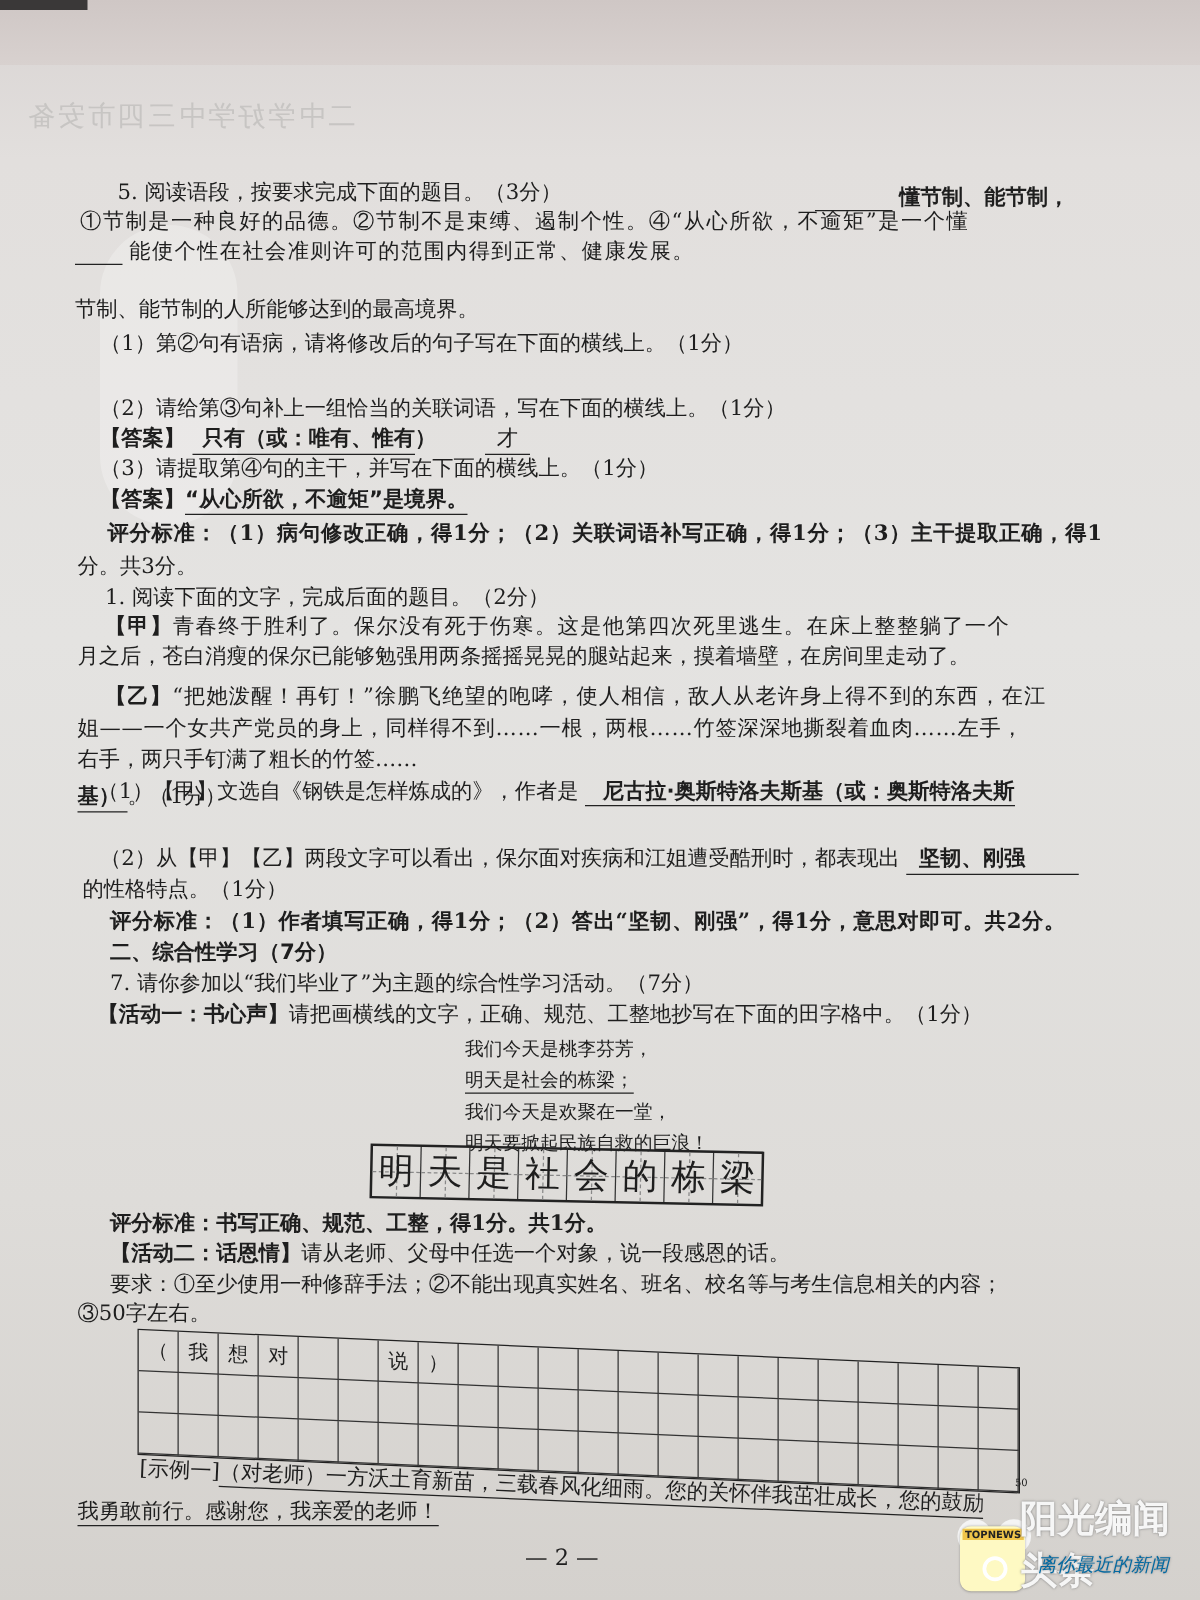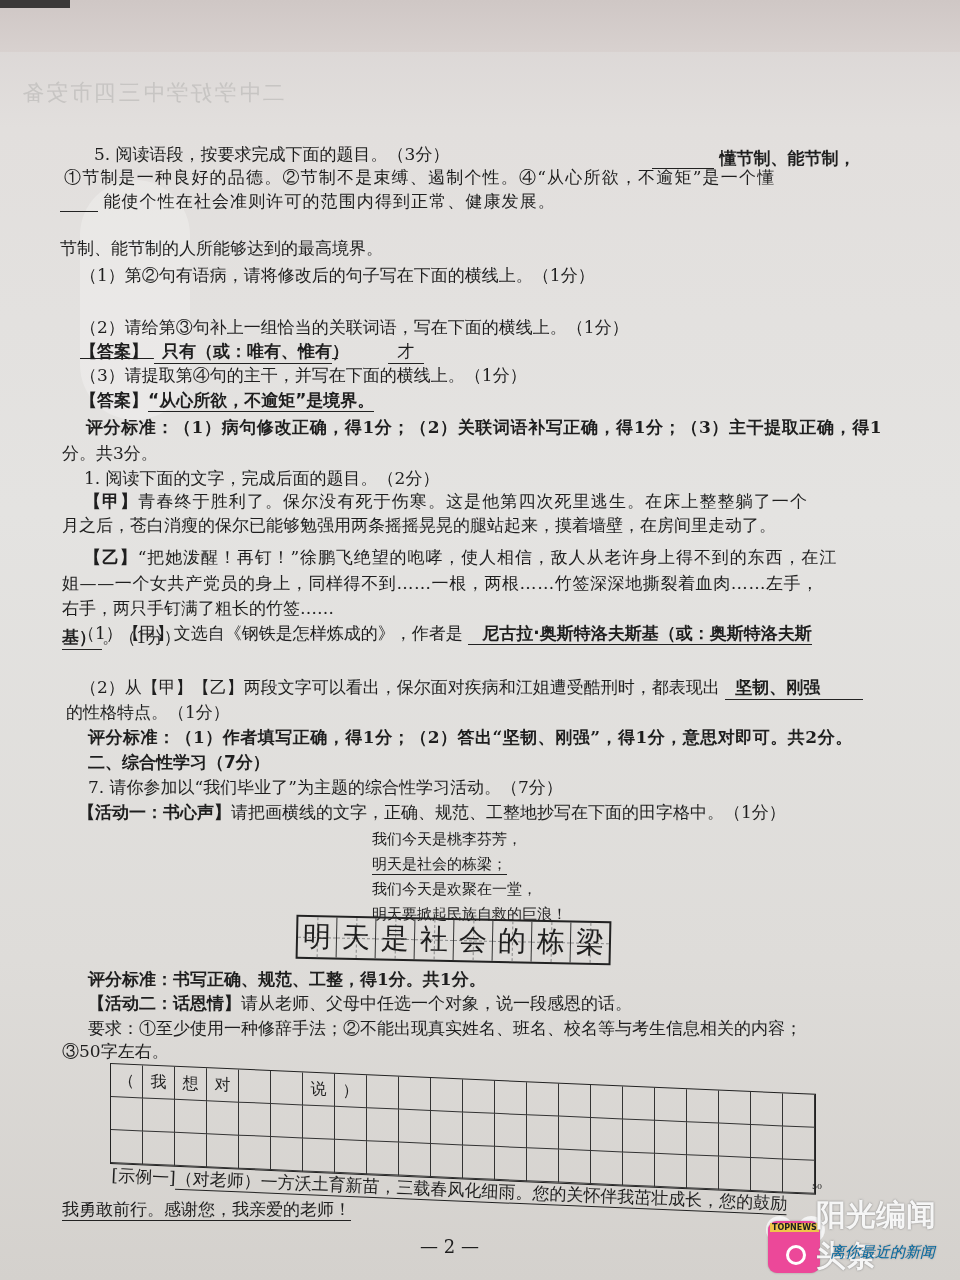--- a/index.html
+++ b/index.html
@@ -55,21 +55,21 @@
   .pageno { position:absolute; left: 420px; top: 1236px; font-size: 18px; }
   .wm {
     position:absolute; left: 760px; top: 1185px; width: 200px; height: 95px;
   }
   .wm .wechat {
     position:absolute; left: 4px; top: 22px; width: 44px; height: 40px;
     color:#f4f4f4; font-size: 36px; line-height: 40px;
   }
   .wm .logo {
     position:absolute; left: 8px; top: 36px; width: 52px; height: 52px; border-radius: 9px;
-    background: #ec4899; box-shadow: 0 0 2px rgba(0,0,0,.3);
+    background: #fef9c3; box-shadow: 0 0 2px rgba(0,0,0,.3);
   }
   .wm .logo .tag {
     position:absolute; left: 2px; top: 2px; font-size: 8px; color:#222; background:#f0c54a;
     padding: 0 2px; font-family: "DejaVu Sans", sans-serif; font-weight: bold;
   }
   .wm .logo .ring {
     position:absolute; left: 18px; top: 24px; width: 14px; height: 14px; border:3px solid #fff; border-radius:50%;
   }
   .wm .brand {
     position:absolute; left: 56px; top: 10px; font-size: 30px; font-weight: bold; color: #f6f6f6;
@@ -100,21 +100,21 @@
   <div class="line" style="left:64px;top:166px;letter-spacing:1.2px;"><span>①节制是一种良好的品德。②节制不是束缚、遏制个性。④“从心所欲，不逾矩”是一个懂</span></div>
   <div class="line" style="left:455px;top:156px;opacity:0;">③相反，</div>
   <div class="line" style="left:60px;top:190px;">
     <span class="blank" style="width:38px;"></span>
     <span style="letter-spacing:1.1px;">能使个性在社会准则许可的范围内得到正常、健康发展。</span>
   </div>
   <div class="line" style="left:60px;top:237px;">节制、能节制的人所能够达到的最高境界。</div>
 
   <div class="line" style="left:80px;top:264px;">（1）第②句有语病，请将修改后的句子写在下面的横线上。（1分）</div>
   <div class="line" style="left:80px;top:316px;">（2）请给第③句补上一组恰当的关联词语，写在下面的横线上。（1分）</div>
-  <div class="line bold" style="left:80px;top:340px;text-decoration:underline;">
+  <div class="line bold" style="left:80px;top:340px;">
     <span>【答案】</span>
     <span class="ul" style="display:inline-block;width:170px;padding-left:8px;">只有（或：唯有、惟有）</span>
     <span class="ul" style="display:inline-block;width:36px;margin-left:50px;text-align:center;font-weight:normal;">才</span>
   </div>
   <div class="line" style="left:80px;top:364px;">（3）请提取第④句的主干，并写在下面的横线上。（1分）</div>
   <div class="line bold" style="left:80px;top:389px;">
     <span>【答案】</span><span class="ul">“从心所欲，不逾矩”是境界。</span>
   </div>
   <div class="line" style="left:86px;top:416px;font-weight:bold;letter-spacing:0.6px;">评分标准：（1）病句修改正确，得1分；（2）关联词语补写正确，得1分；（3）主干提取正确，得1</div>
   <div class="line" style="left:62px;top:442px;">分。共3分。</div>

